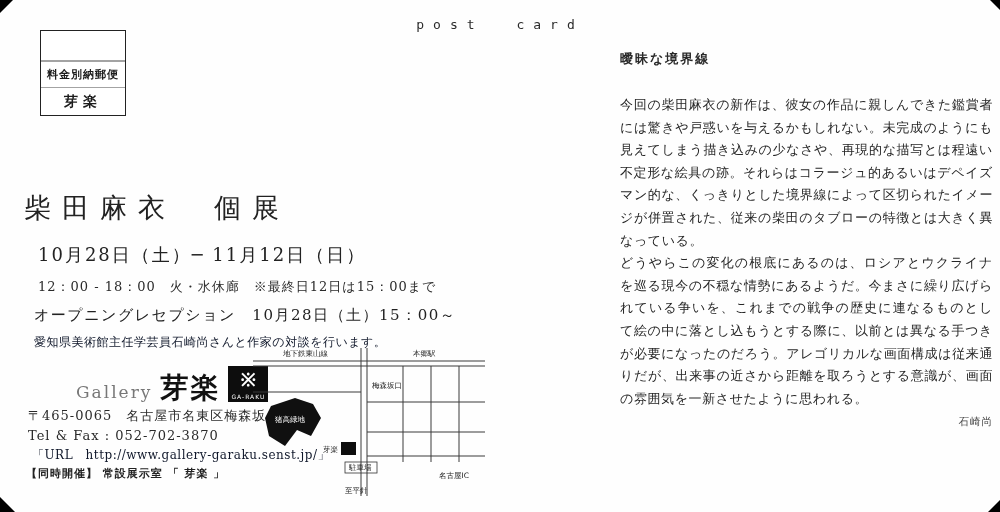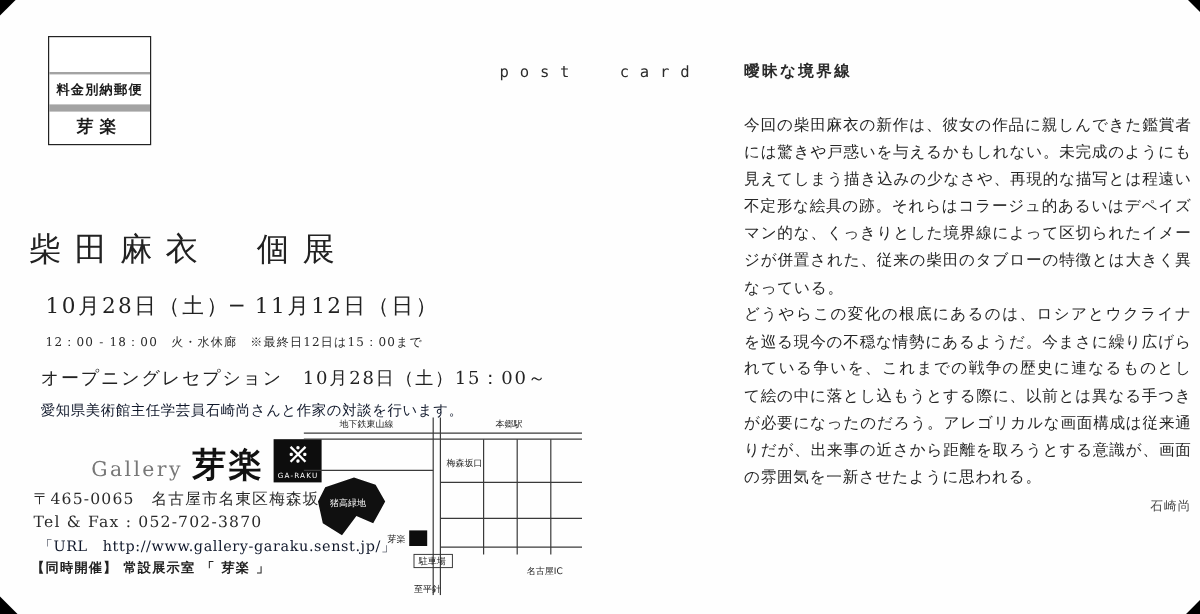--- a/index.html
+++ b/index.html
@@ -12,35 +12,34 @@
   .corner{position:absolute;width:0;height:0;}
   .corner.tl{top:0;left:0;border-top:13px solid #000;border-right:13px solid transparent;}
   .corner.bl{bottom:0;left:0;border-bottom:15px solid #000;border-right:15px solid transparent;}
   .corner.tr{top:0;right:0;border-top:10px solid #000;border-left:10px solid transparent;}
   .corner.br{bottom:0;right:0;border-bottom:12px solid #000;border-left:12px solid transparent;}
 
   .postcard-label{
     position:absolute;top:17px;left:0;width:100%;text-align:center;
     font-size:13px;letter-spacing:9px;word-spacing:16px;color:#2b2b2b;
     font-family:"DejaVu Sans Mono","Liberation Mono",monospace;
-    margin-top:36px;
   }
 
   
   .stampbox{position:absolute;left:40px;top:30px;width:84px;border:1px solid #222;background:#fff;}
-  .stampbox .cell{border-bottom:6px solid #a3a3a3;text-align:center;}
+  .stampbox .cell{border-bottom:1px solid #a3a3a3;text-align:center;}
   .stampbox .cell:last-child{border-bottom:none;}
   .stamp-empty{height:29px;border-bottom-width:2px !important;}
   .stamp-fee{height:25px;line-height:25px;font-size:11px;font-weight:bold;letter-spacing:1px;}
   .stamp-name{height:27px;line-height:27px;font-size:14px;font-weight:bold;letter-spacing:5px;}
 
   
   .exh-title{position:absolute;left:24px;top:190px;font-size:27px;letter-spacing:11px;color:#222;font-weight:400;white-space:nowrap;}
   .exh-dates{position:absolute;left:38px;top:243px;font-size:18px;letter-spacing:2px;color:#222;white-space:nowrap;}
-  .exh-hours{position:absolute;left:38px;top:278px;font-size:10px;letter-spacing:1px;color:#2a2a2a;white-space:nowrap;}
+  .exh-hours{position:absolute;left:38px;top:278px;font-size:13px;letter-spacing:1px;color:#2a2a2a;white-space:nowrap;}
   .exh-reception{position:absolute;left:34px;top:306px;font-size:15px;letter-spacing:1.5px;color:#222;white-space:nowrap;}
   .exh-reception-note{position:absolute;left:34px;top:334px;font-size:12px;letter-spacing:0.5px;color:#0f172a;white-space:nowrap;}
 
   .gallery-line{position:absolute;left:30px;top:366px;display:flex;align-items:flex-end;gap:8px;margin-left:46px;}
   .gallery-en{font-size:17px;color:#777;letter-spacing:2px;}
   .gallery-jp{font-size:28px;font-weight:bold;letter-spacing:2px;color:#111;line-height:1;}
   .gallery-logo{width:40px;height:36px;background:#0d0d0d;position:relative;display:flex;flex-direction:column;justify-content:flex-end;align-items:center;}
   .gallery-logo .mark{position:absolute;top:3px;left:6px;width:28px;height:22px;color:#fff;font-size:18px;line-height:22px;text-align:center;font-weight:bold;}
   .gallery-logo .logo-txt{font-size:6px;color:#fff;letter-spacing:1px;font-family:"DejaVu Sans","Liberation Sans",sans-serif;margin-bottom:2px;}
 

